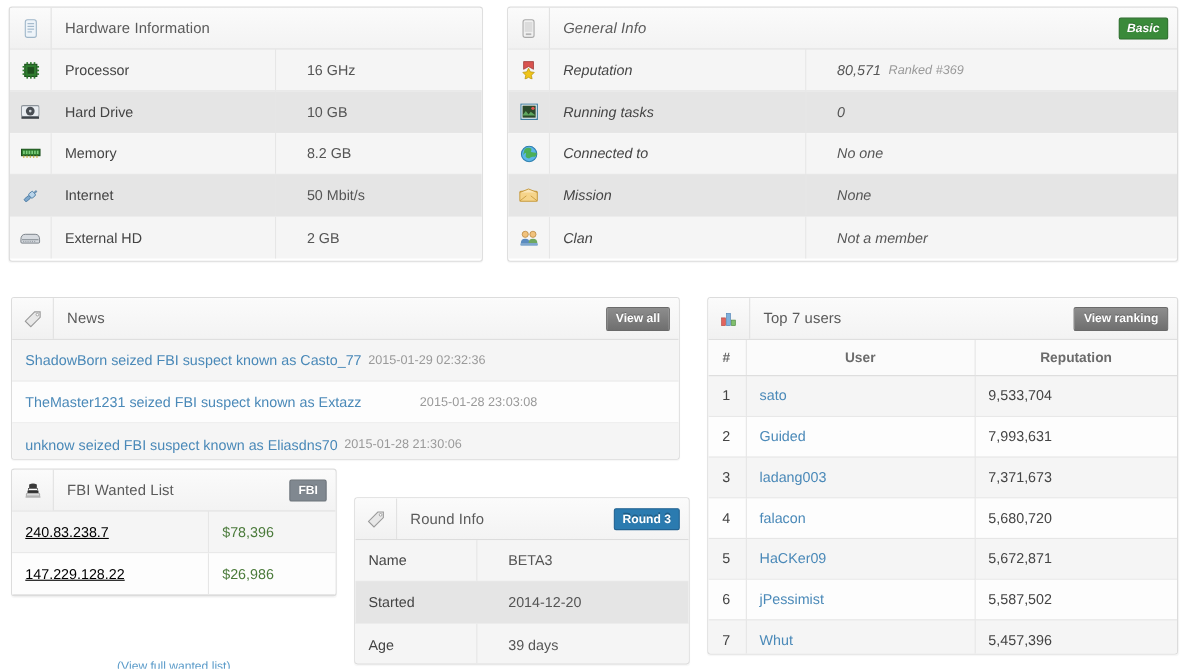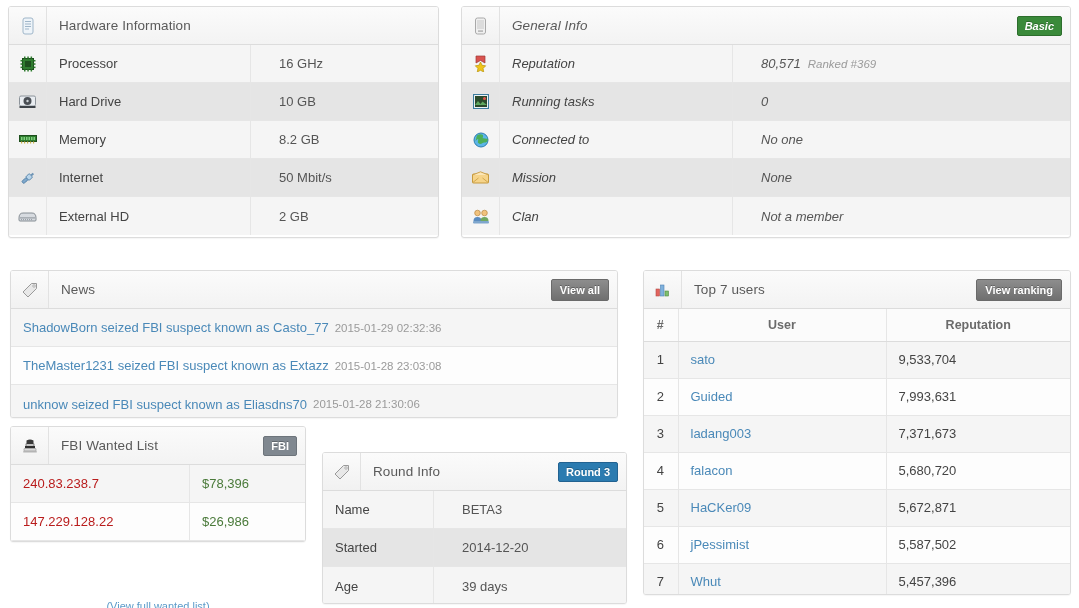--- a/index.html
+++ b/index.html
@@ -112,21 +112,21 @@
   .news-row {
     display: flex;
     align-items: center;
     height: 38px;
     padding-left: 12px;
     border-bottom: 1px solid #e6e6e6;
     white-space: nowrap;
   }
   .news-row:last-child { border-bottom: none; }
   .news-row.shade { background: #f5f5f5; }
-  .news-row.plain { background: #fdfdfd; }
+  .news-row.plain { background: #fdfdfd; gap: 47px; }
   .news-link { color: #4a89b8; font-size: 13px; text-decoration: none; cursor: pointer; }
   .news-date { color: #9a9a9a; font-size: 11.5px; margin-left: 6px; }
 
   
   .tbl { width: 100%; border-collapse: collapse; }
   .tbl th {
     font-size: 12.5px;
     color: #6b6b6b;
     font-weight: bold;
     height: 32px;
@@ -149,21 +149,21 @@
   .tbl tr.plain td { background: #fdfdfd; }
   .col-rank { width: 34px; text-align: center; padding-left: 0 !important; color:#555; }
   .col-user { width: 208px; }
   .user-link { color: #4a89b8; text-decoration: none; cursor: pointer; }
 
   
   .w-row { display:flex; height: 38px; border-bottom: 1px solid #e6e6e6; }
   .w-row:last-child { border-bottom: none; }
   .w-row.shade { background:#f5f5f5; }
   .w-row.plain { background:#fdfdfd; }
-  .w-ip { flex: 1; display:flex; align-items:center; padding-left:12px; color:#b91c1c; font-size:13px; }
+  .w-ip { flex: 1; display:flex; align-items:center; padding-left:12px; color:#000000; font-size:13px;text-decoration:underline; }
   .w-amt { width: 116px; display:flex; align-items:center; padding-left:12px;
            border-left:1px solid #e6e6e6; color:#4a7a3a; font-size:13px; }
   .w-foot {
     position: absolute;
     text-align: center;
     width: 100%;
     font-size: 11px;
     color: #5b9bc9;
     cursor: pointer;
   }

